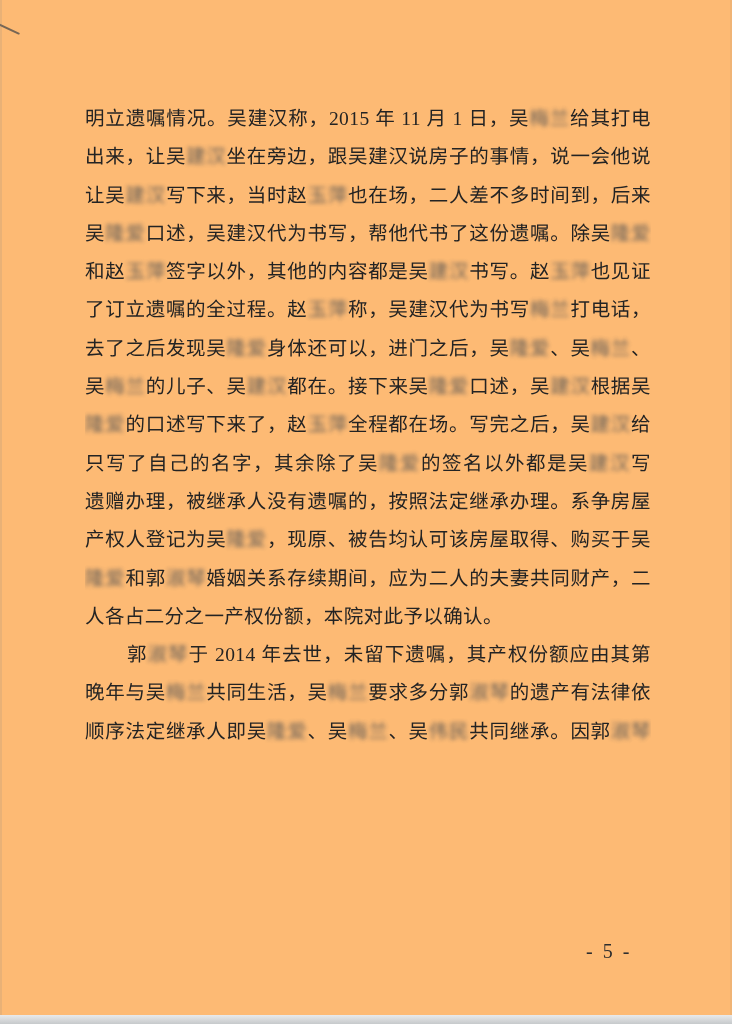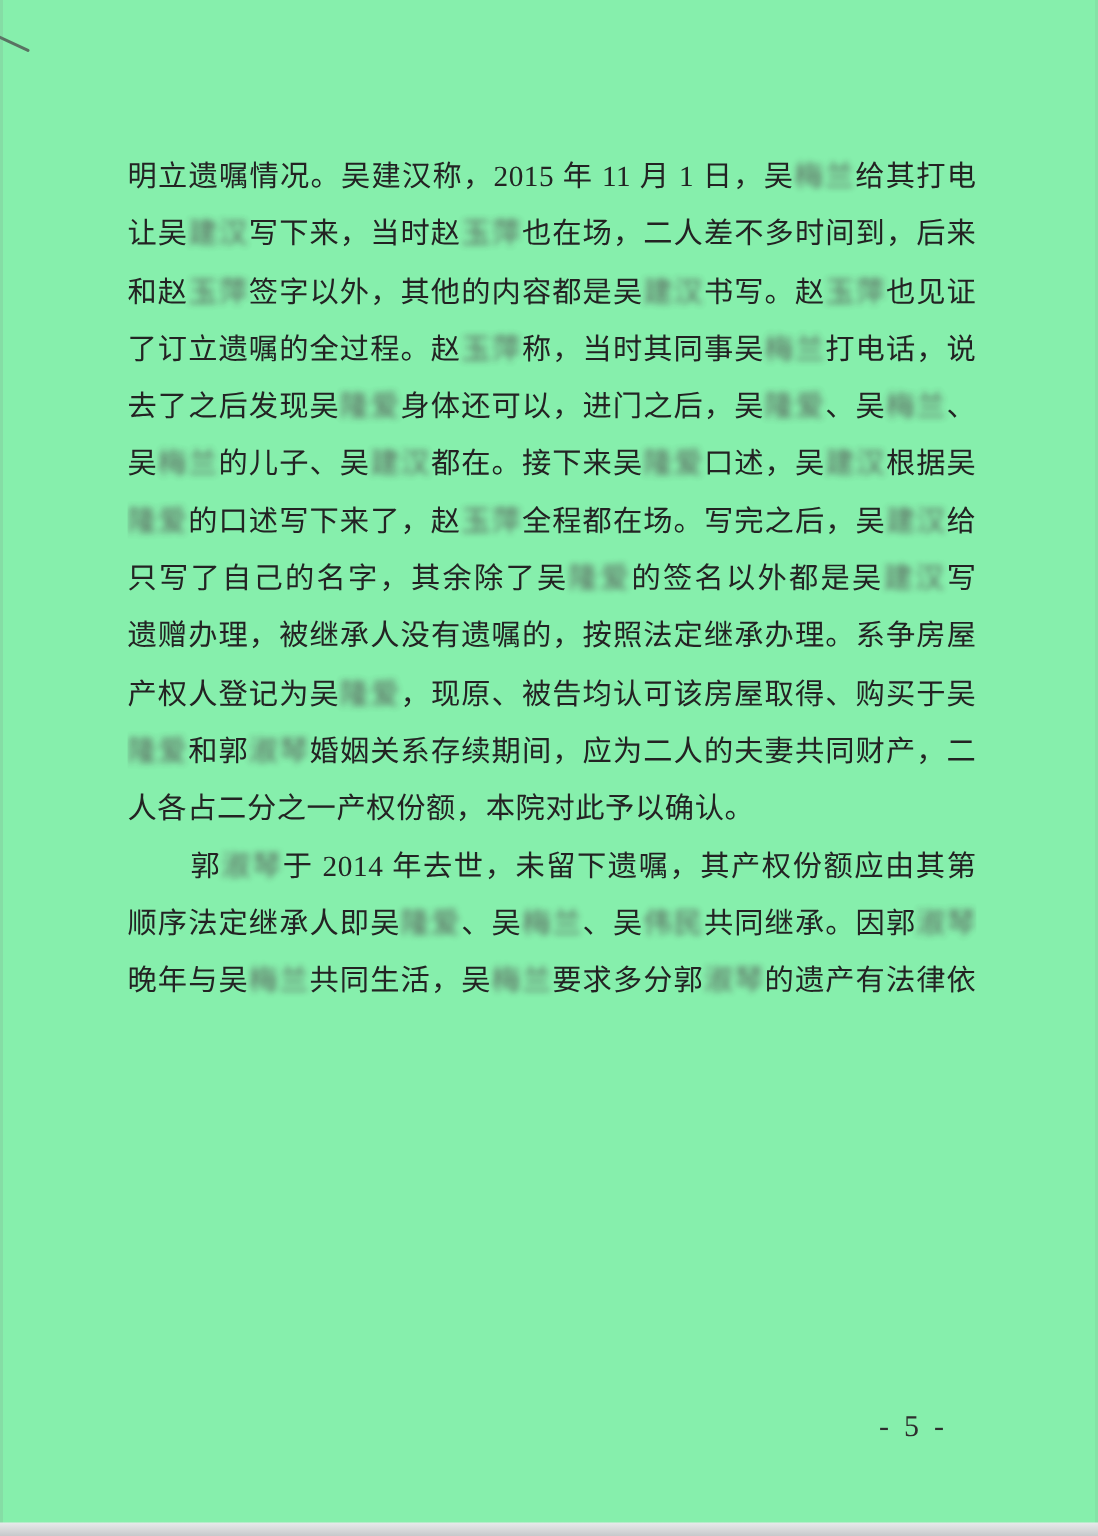--- a/index.html
+++ b/index.html
@@ -7,21 +7,21 @@
     padding: 0;
     width: 732px;
     height: 1024px;
     background: #ffffff;
     overflow: hidden;
   }
   .page {
     position: relative;
     width: 732px;
     height: 1024px;
-    background: #86efac;
+    background: #fdba74;
     font-family: "Liberation Serif", "DejaVu Serif", serif;
   }
   
   .left-edge {
     position: absolute;
     left: 0; top: 0;
     width: 2px; height: 1016px;
     background: rgba(130,130,130,0.16);
   }
   .right-edge {
@@ -92,32 +92,34 @@
 </head>
 <body>
 
 <div class="page">
   <div class="corner-mark"></div>
   <div class="left-edge"></div>
   <div class="right-edge"></div>
 
   <div class="doc-body" id="doc-body">
       <div class="line"><span>明立遗嘱情况。吴建汉称，2015 年 11 月 1 日，吴</span><span class="redacted">梅兰</span><span>给其打电</span></div>
+      <div class="line"><span>出来，让吴</span><span class="redacted">建汉</span><span>坐在旁边，跟吴建汉说房子的事情，说一会他说</span></div>
       <div class="line"><span>让吴</span><span class="redacted">建汉</span><span>写下来，当时赵</span><span class="redacted">玉萍</span><span>也在场，二人差不多时间到，后来</span></div>
+      <div class="line"><span>吴</span><span class="redacted">隆爱</span><span>口述，吴建汉代为书写，帮他代书了这份遗嘱。除吴</span><span class="redacted">隆爱</span></div>
       <div class="line"><span>和赵</span><span class="redacted">玉萍</span><span>签字以外，其他的内容都是吴</span><span class="redacted">建汉</span><span>书写。赵</span><span class="redacted">玉萍</span><span>也见证</span></div>
-      <div class="line"><span>了订立遗嘱的全过程。赵</span><span class="redacted">玉萍</span><span>称，当时其同事吴</span><span class="redacted">梅兰</span><span>打电话，说</span></div>
+      <div class="line"><span>了订立遗嘱的全过程。赵</span><span class="redacted">玉萍</span><span>称，吴建汉代为书写</span><span class="redacted">梅兰</span><span>打电话，说</span></div>
       <div class="line"><span>去了之后发现吴</span><span class="redacted">隆爱</span><span>身体还可以，进门之后，吴</span><span class="redacted">隆爱</span><span>、吴</span><span class="redacted">梅兰</span><span>、</span></div>
       <div class="line"><span>吴</span><span class="redacted">梅兰</span><span>的儿子、吴</span><span class="redacted">建汉</span><span>都在。接下来吴</span><span class="redacted">隆爱</span><span>口述，吴</span><span class="redacted">建汉</span><span>根据吴</span></div>
       <div class="line"><span class="redacted">隆爱</span><span>的口述写下来了，赵</span><span class="redacted">玉萍</span><span>全程都在场。写完之后，吴</span><span class="redacted">建汉</span><span>给</span></div>
       <div class="line"><span>只写了自己的名字，其余除了吴</span><span class="redacted">隆爱</span><span>的签名以外都是吴</span><span class="redacted">建汉</span><span>写的。</span></div>
       <div class="line"><span>遗赠办理，被继承人没有遗嘱的，按照法定继承办理。系争房屋</span></div>
       <div class="line"><span>产权人登记为吴</span><span class="redacted">隆爱</span><span>，现原、被告均认可该房屋取得、购买于吴</span></div>
       <div class="line"><span class="redacted">隆爱</span><span>和郭</span><span class="redacted">淑琴</span><span>婚姻关系存续期间，应为二人的夫妻共同财产，二</span></div>
       <div class="line no-justify"><span>人各占二分之一产权份额，本院对此予以确认。</span></div>
       <div class="line indent"><span>郭</span><span class="redacted">淑琴</span><span>于 2014 年去世，未留下遗嘱，其产权份额应由其第一</span></div>
+      <div class="line"><span>晚年与吴</span><span class="redacted">梅兰</span><span>共同生活，吴</span><span class="redacted">梅兰</span><span>要求多分郭</span><span class="redacted">淑琴</span><span>的遗产有法律依</span></div>
       <div class="line"><span>顺序法定继承人即吴</span><span class="redacted">隆爱</span><span>、吴</span><span class="redacted">梅兰</span><span>、吴</span><span class="redacted">伟民</span><span>共同继承。因郭</span><span class="redacted">淑琴</span></div>
-      <div class="line"><span>晚年与吴</span><span class="redacted">梅兰</span><span>共同生活，吴</span><span class="redacted">梅兰</span><span>要求多分郭</span><span class="redacted">淑琴</span><span>的遗产有法律依</span></div>
     </div>
 
   <div class="page-number">- 5 -</div>
 
   <div class="bottom-edge"></div>
 </div>
 
 </body></html>

